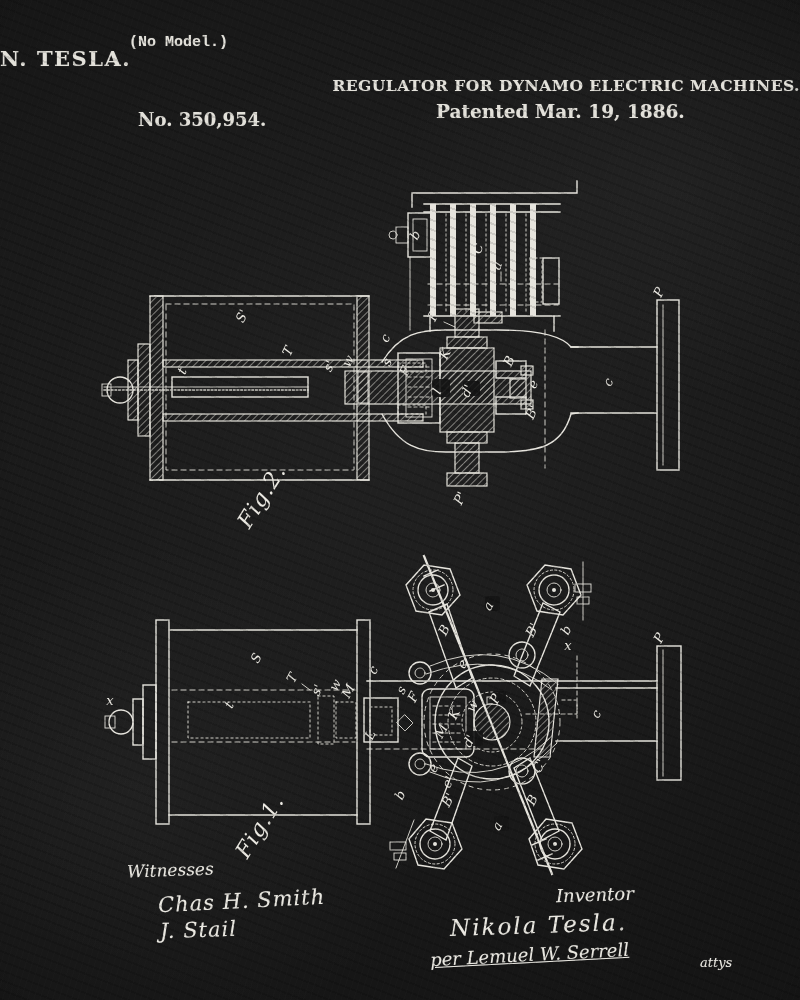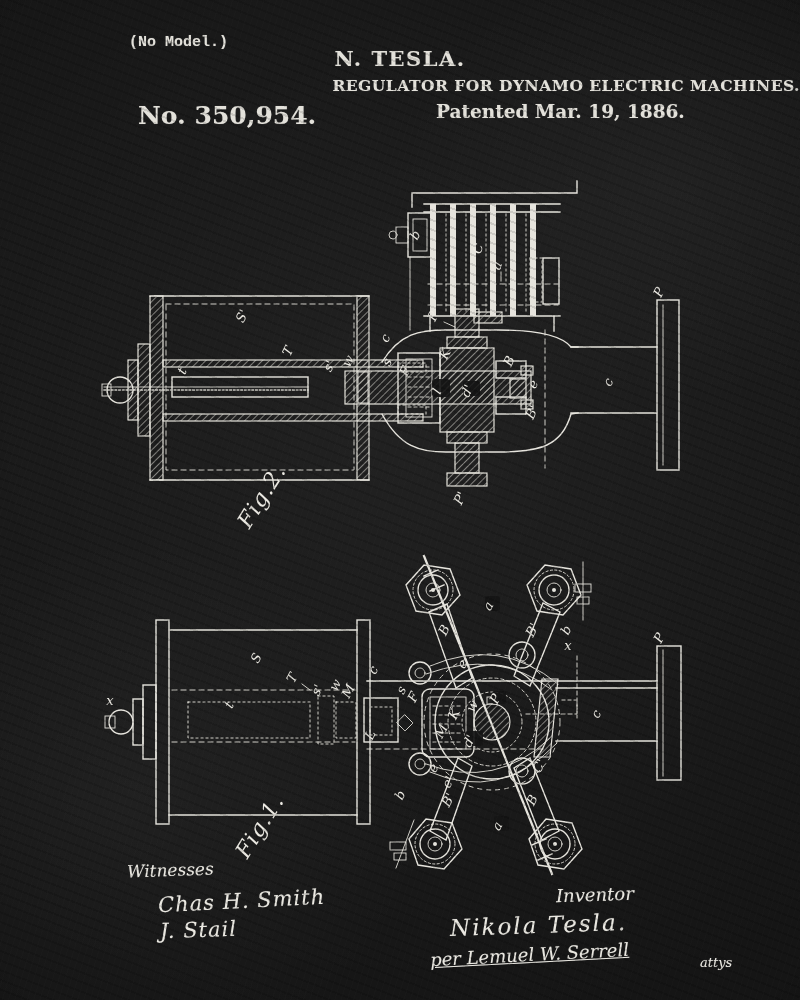--- a/index.html
+++ b/index.html
@@ -15,23 +15,23 @@
   }
   .texture{
     position:absolute;inset:0;pointer-events:none;opacity:.6;
     background:
       repeating-linear-gradient(107deg, rgba(255,255,255,0.018) 0 1px, transparent 1px 6px),
       repeating-linear-gradient(21deg, rgba(0,0,0,0.20) 0 2px, transparent 2px 9px);
   }
   .hline{position:absolute;color:#e3e1da;font-weight:bold;white-space:nowrap;
          text-shadow:0 0 1px rgba(255,255,255,.28);}
   .no-model{left:129px;top:34px;font-size:15px;font-family:Liberation Mono, monospace;}
-  .inv-name{left:0;right:0;top:46px;text-align:center;font-size:21px;letter-spacing:1.5px;}
+  .inv-name{left:0;right:0;top:46px;font-size:21px;letter-spacing:1.5px;}
   .title{left:0;right:0;top:76px;text-align:right;font-size:15.5px;letter-spacing:.5px;}
-  .pat-no{left:138px;top:101px;font-size:25px;}
+  .pat-no{left:138px;top:109px;font-size:18px;}
   .pat-date{left:436px;top:101px;font-size:18.5px;}
   .sig{position:absolute;color:#eae8e1;font-style:italic;white-space:nowrap;
        text-shadow:0 0 1px rgba(255,255,255,.3);}
   .sig-witnesses{left:127px;top:860px;font-size:17px;transform:rotate(-2deg);}
   .sig-w1{left:158px;top:889px;font-size:21px;transform:rotate(-3deg);letter-spacing:1px;}
   .sig-w2{left:160px;top:918px;font-size:21px;transform:rotate(-2deg);letter-spacing:1px;}
   .sig-inventor{left:556px;top:884px;font-size:18px;transform:rotate(-2deg);}
   .sig-tesla{left:450px;top:912px;font-size:23px;transform:rotate(-2deg);letter-spacing:2px;}
   .sig-atty{left:430px;top:944px;font-size:18px;transform:rotate(-3deg);text-decoration:underline;}
   .sig-atty-suffix{left:700px;top:955px;font-size:13px;}

